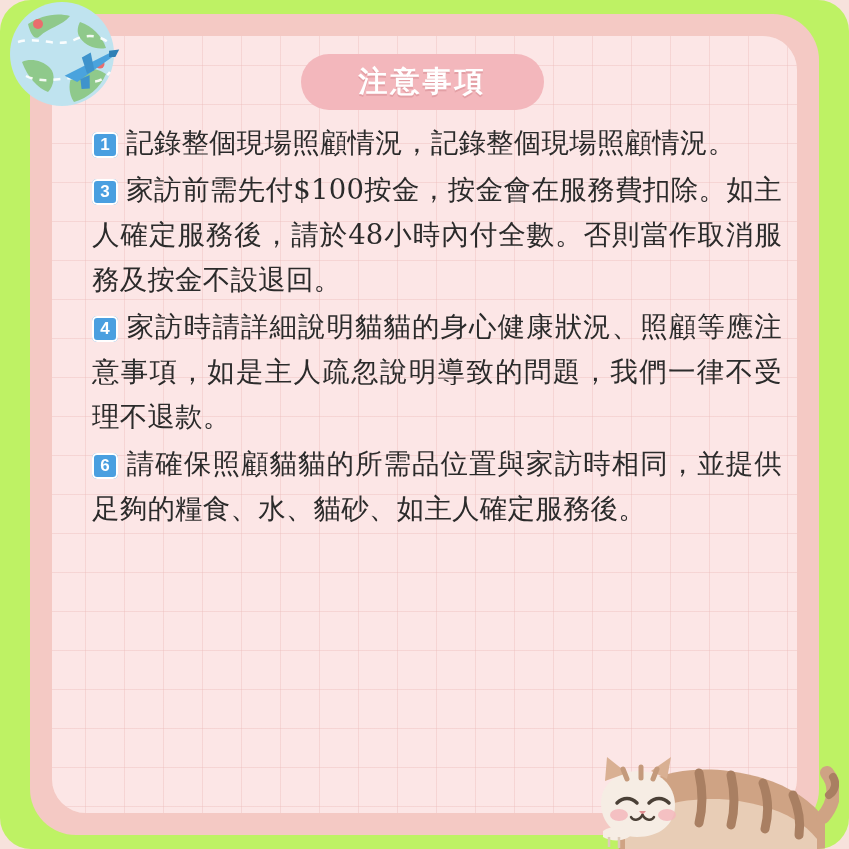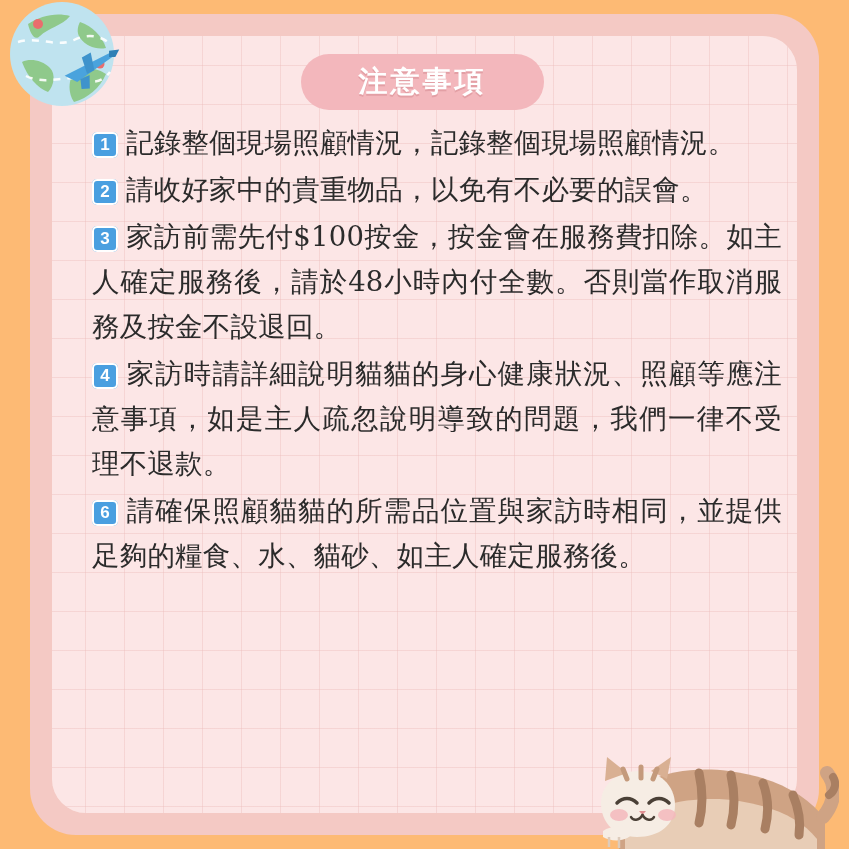--- a/index.html
+++ b/index.html
@@ -11,22 +11,23 @@
     height: 849px;
     overflow: hidden;
     font-family: "Liberation Sans", sans-serif;
     background: #f7e2dc;
   }
 
   #page {
     position: relative;
     width: 849px;
     height: 849px;
-    background: #fdba74;
+    background: #bef264;
     overflow: hidden;
+    border-radius: 31px;
   }
 
   
   .outer-frame {
     position: absolute;
     left: 30px;
     top: 14px;
     width: 789px;
     height: 821px;
     border-radius: 46px;
@@ -188,25 +189,20 @@
   </div>
 
   <div class="content">
 
     <div class="item">
       <div class="item-text">
         <span class="num-badge">1</span><span>記錄整個現場照顧情況，記錄整個現場照顧情況。</span>
       </div>
     </div>
 
-    <div class="item">
-      <div class="item-text">
-        <span class="num-badge">2</span><span>請收好家中的貴重物品，以免有不必要的誤會。</span>
-      </div>
-    </div>
 
     <div class="item">
       <div class="item-text">
         <span class="num-badge">3</span><span>家訪前需先付$100按金，按金會在服務費扣除。如主人確定服務後，請於48小時內付全數。否則當作取消服務及按金不設退回。</span>
       </div>
     </div>
 
     <div class="item">
       <div class="item-text">
         <span class="num-badge">4</span><span>家訪時請詳細說明貓貓的身心健康狀況、照顧等應注意事項，如是主人疏忽說明導致的問題，我們一律不受理不退款。</span>

